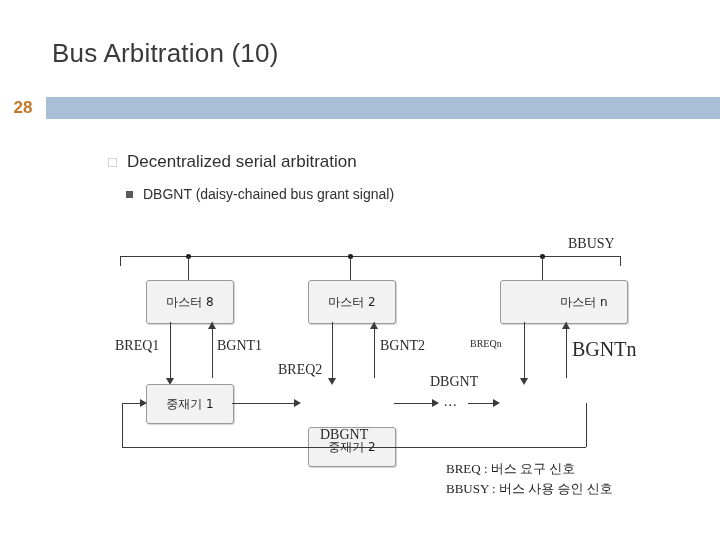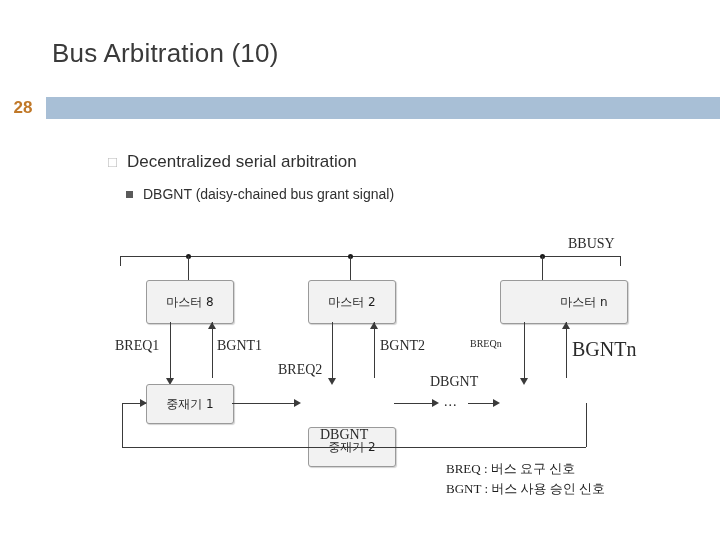--- a/index.html
+++ b/index.html
@@ -268,15 +268,15 @@
 
   <div class="vline" style="left:474px; top:171px; height:44px;"></div>
   <div class="hline" style="left:10px; top:215px; width:464px;"></div>
   <div class="vline" style="left:10px; top:171px; height:44px;"></div>
   <div class="hline" style="left:10px; top:171px; width:24px;"></div>
   <div class="arrow-r" style="left:28px; top:167px;"></div>
 
   <div class="fig-label" style="left:208px; top:195px; font-size:14px;">DBGNT</div>
 
   <div class="legend" style="left:334px; top:228px;">BREQ : 버스 요구 신호</div>
-  <div class="legend" style="left:334px; top:248px;">BGNT : 버스 사용 승인 신호</div>
+  <div class="legend" style="left:334px; top:248px;">BBUSY : 버스 사용 승인 신호</div>
 
 </div>
 
 </body></html>

